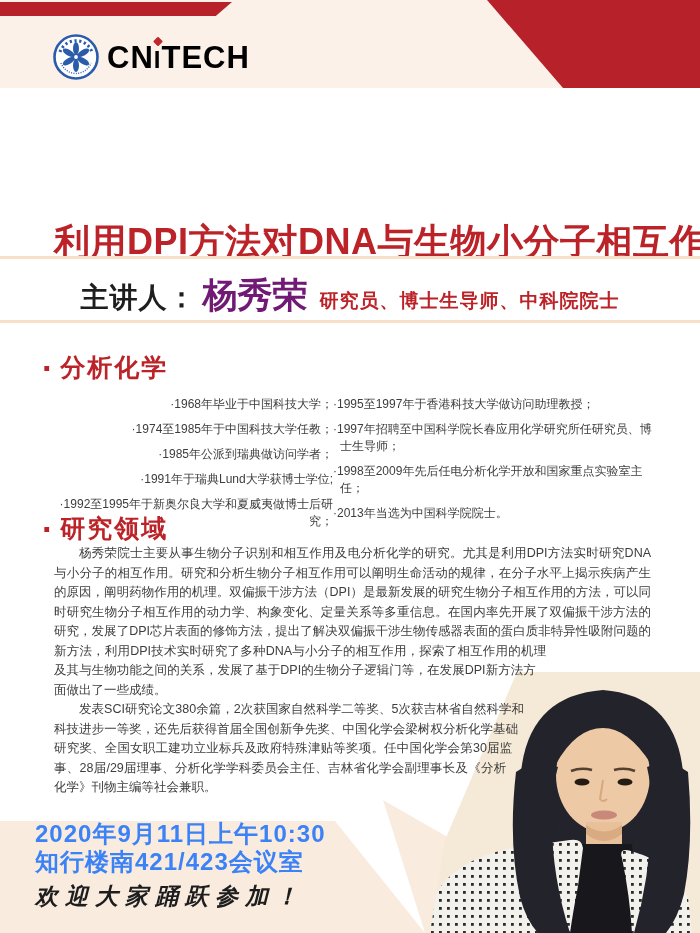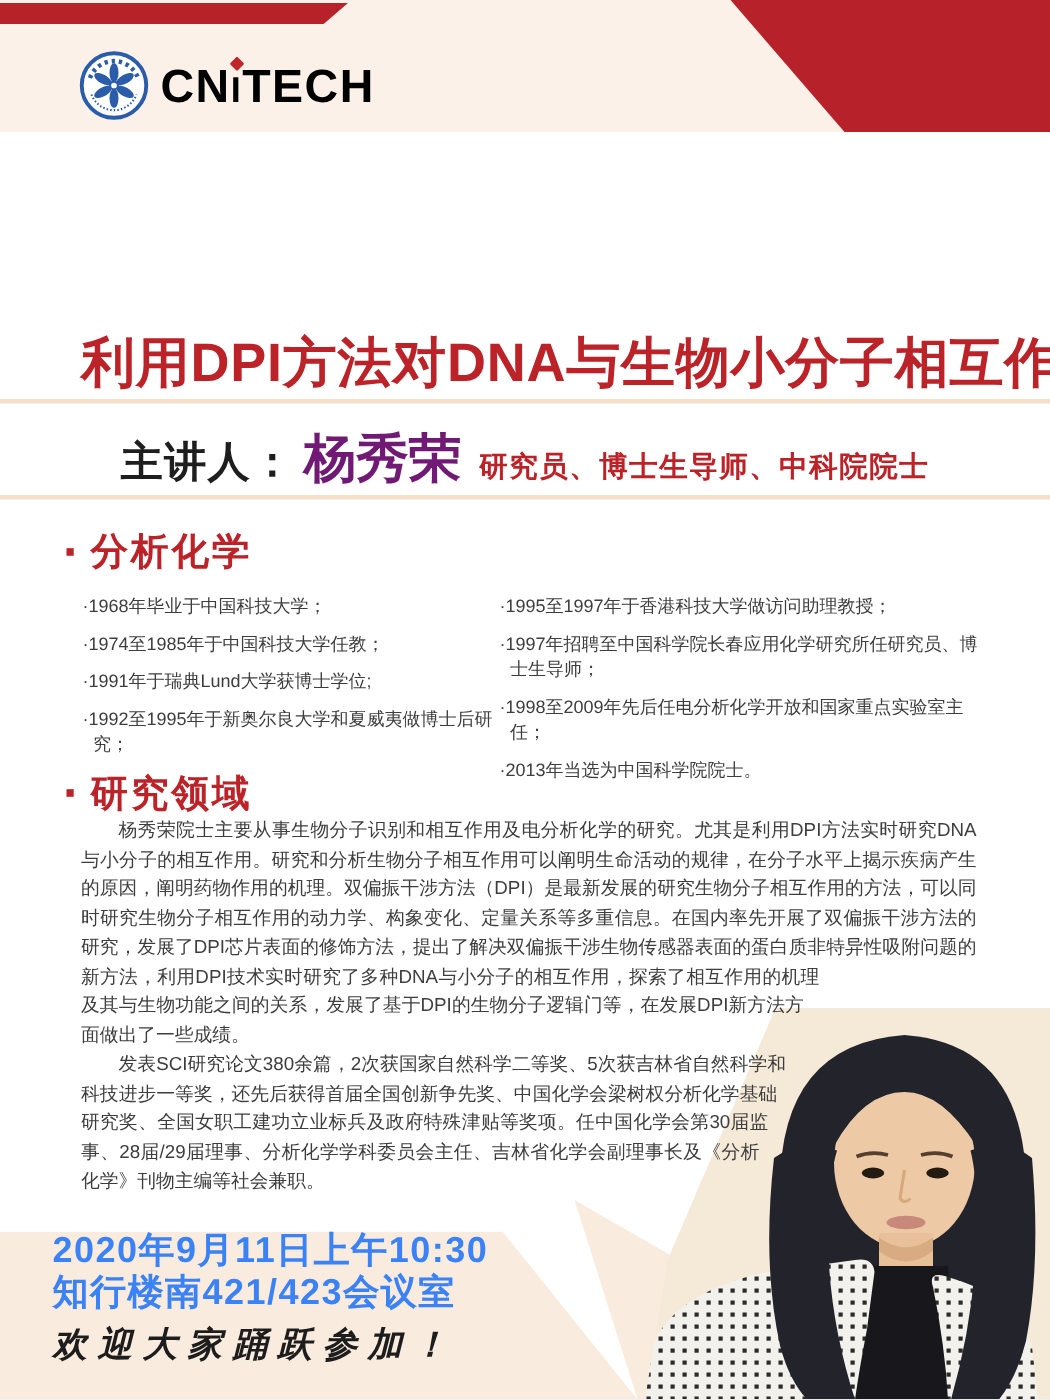--- a/index.html
+++ b/index.html
@@ -17,37 +17,37 @@
     display:flex;align-items:baseline;line-height:1;}
   .logo-i{position:relative;display:inline-block;font-size:24px;font-weight:bold;}
   .logo-i .dot{position:absolute;left:50%;top:-10px;width:7px;height:7px;border-radius:1px;
     background:#c0272b;transform:translateX(-50%) rotate(45deg);}
   
   .title-main{position:absolute;left:54px;top:116px;font-size:40px;font-weight:bold;
     color:#bc2328;letter-spacing:6px;white-space:nowrap;}
   .title-sub{position:absolute;left:54px;top:218px;font-size:36px;font-weight:bold;
     color:#bc2328;letter-spacing:0.5px;white-space:nowrap;}
   
-  .speaker-band{position:absolute;left:0;top:266px;width:700px;height:67px;background:#fff;
+  .speaker-band{position:absolute;left:0;top:256px;width:700px;height:67px;background:#fff;
     border-top:3px solid #f8e0c8;border-bottom:3px solid #f8e0c8;box-sizing:border-box;
     display:flex;justify-content:center;align-items:baseline;padding-top:13px;}
   .speaker-label{font-size:28px;font-weight:bold;color:#1e1e1e;letter-spacing:1px;}
   .speaker-name{font-size:35px;font-weight:bold;color:#701a75;margin:0 12px 0 6px;}
   .speaker-creds{font-size:19px;font-weight:bold;color:#bc2328;letter-spacing:1px;}
   
   .section-heading{position:absolute;left:42px;display:flex;align-items:center;
     color:#bc2328;font-weight:bold;}
   .section-heading .bullet{font-size:34px;line-height:20px;margin-right:7px;}
   .section-heading .text{font-size:25px;letter-spacing:2px;}
   .heading-profile{top:351px;}
   .heading-research{top:512px;}
   
   .profile-cols{position:absolute;left:55px;top:396px;width:600px;display:flex;
     font-size:12px;color:#3d3d3d;}
-  .col-left{width:278px;}
+  .col-left{width:278px;text-align:right;}
   .col-right{width:322px;}
   .profile-item{line-height:17px;margin-bottom:8px;padding-left:7px;text-indent:-7px;}
   
   .research-body{position:absolute;left:54px;top:544px;width:597px;font-size:12.5px;
     line-height:19.5px;color:#3d3d3d;text-align:justify;z-index:3;}
   .research-body p{margin:0;text-indent:2em;}
   .photo-spacer{float:right;width:190px;height:392px;
     shape-outside:polygon(90px 128px,190px 128px,190px 392px,10px 392px);shape-margin:12px;}
   
   .peach-band{position:absolute;left:0;top:821px;width:430px;height:112px;background:#f9ecdf;
@@ -105,20 +105,21 @@
   </div>
 
   <div class="section-heading heading-profile">
     <span class="bullet">·</span>
     <span class="text">分析化学</span>
   </div>
   <div class="profile-cols">
     <div class="col-left">
       <div class="profile-item">·1968年毕业于中国科技大学；</div>
       <div class="profile-item">·1974至1985年于中国科技大学任教；</div>
+      <div class="profile-item">·1985年公派到瑞典做访问学者；</div>
       <div class="profile-item">·1991年于瑞典Lund大学获博士学位;</div>
       <div class="profile-item">·1992至1995年于新奥尔良大学和夏威夷做博士后研究；</div>
     </div>
     <div class="col-right">
       <div class="profile-item">·1995至1997年于香港科技大学做访问助理教授；</div>
       <div class="profile-item">·1997年招聘至中国科学院长春应用化学研究所任研究员、博士生导师；</div>
       <div class="profile-item">·1998至2009年先后任电分析化学开放和国家重点实验室主任；</div>
       <div class="profile-item">·2013年当选为中国科学院院士。</div>
     </div>
   </div>

